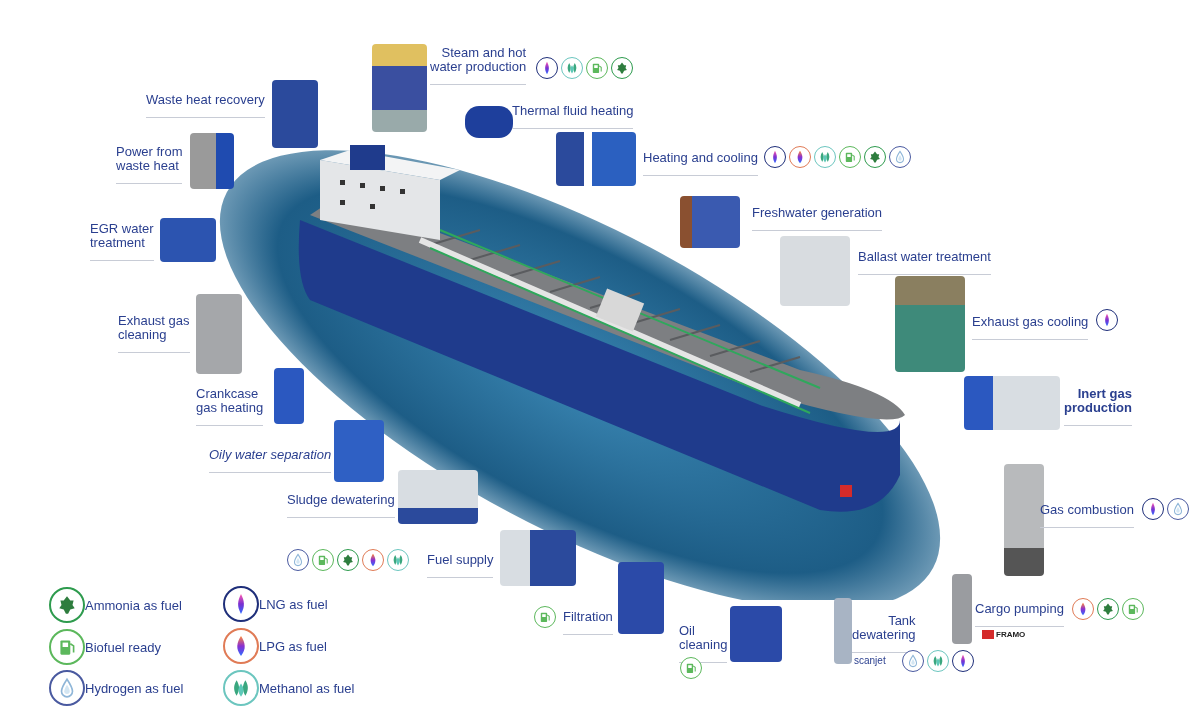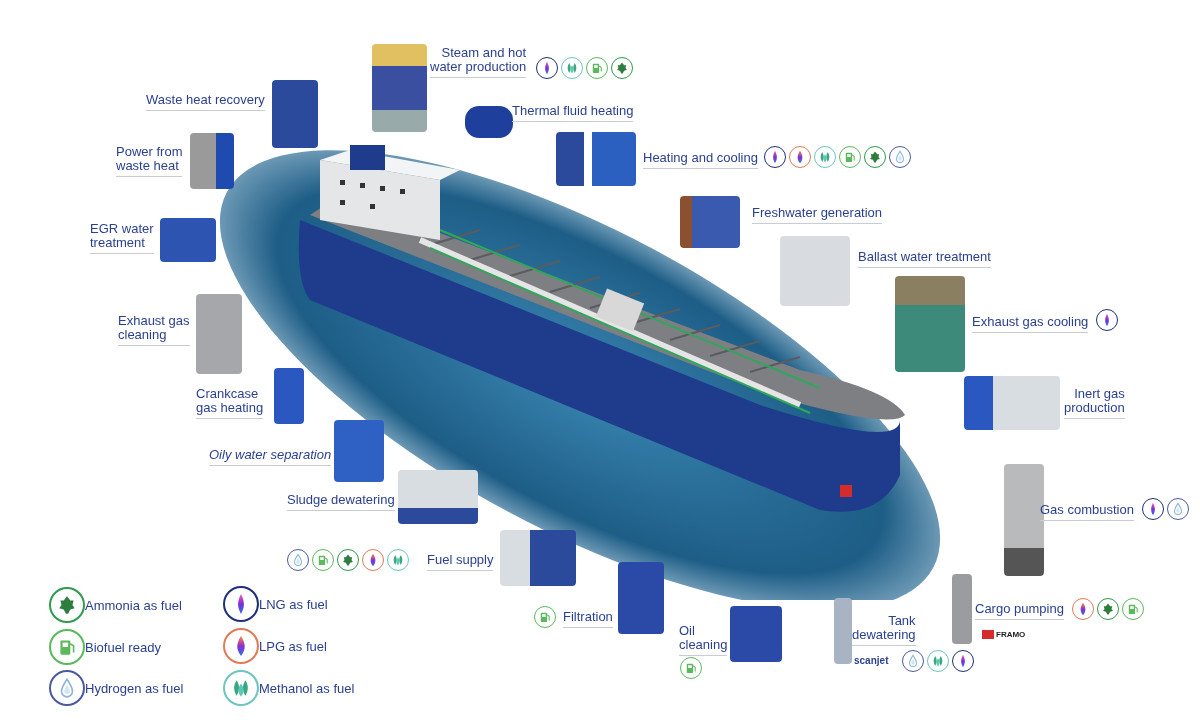--- a/index.html
+++ b/index.html
@@ -1,19 +1,19 @@
 <!DOCTYPE html>
 <html><head>
 <meta charset="utf-8">
 <style>
   * { box-sizing: border-box; margin: 0; padding: 0; }
   body { width: 1200px; height: 724px; background: #ffffff; position: relative; overflow: hidden;
          font-family: "Liberation Sans", sans-serif; color: #2a3f8f; }
   .abs { position: absolute; }
-  .label { position: absolute; font-size: 13px; line-height: 14px; color: #2a3f8f; padding-bottom: 3px;
+  .label { position: absolute; font-size: 13px; line-height: 14px; color: #2a3f8f; padding-bottom: 10px;
            border-bottom: 1px solid #c8ccd6; white-space: nowrap; }
   .label.right { text-align: right; }
   .label .l { display: block; }
   .icons { position: absolute; display: flex; gap: 3px; }
   .ic { width: 22px; height: 22px; border-radius: 50%; border: 1.5px solid; background: #fff;
         display: flex; align-items: center; justify-content: center; }
   .ic svg { width: 14px; height: 14px; }
   .ic.lng { border-color: #1f2f7a; }
   .ic.lpg { border-color: #e07b56; }
   .ic.met { border-color: #6cc6bf; }
@@ -220,21 +220,21 @@
         <use href="#i-lng"></use>
       </svg>
     </span>
 </div>
 
 <div class="label" style="left:196px;top:387px;">
   <span class="l">Crankcase</span>
     <span class="l">gas heating</span>
 </div>
 
-<div class="label right" style="left:1064px;top:387px;">
+<div class="label right" style="left:1064px;top:387px;font-weight:bold;">
   <span class="l">Inert gas</span>
     <span class="l">production</span>
 </div>
 
 <div class="label" style="left:209px;top:448px;font-style:italic;">Oily water separation</div>
 <div class="label" style="left:287px;top:493px;">Sludge dewatering</div>
 
 <div class="label" style="left:1040px;top:503px;">Gas combustion</div>
 <div class="icons" style="left:1142px;top:498px;">
   <span class="ic lng">
@@ -319,21 +319,21 @@
       <svg>
         <use href="#i-bio"></use>
       </svg>
     </span>
 </div>
 
 <div class="label right" style="left:852px;top:614px;">
   <span class="l">Tank</span>
     <span class="l">dewatering</span>
 </div>
-<div class="abs" style="left:854px;top:655px;font-size:10px;font-weight:bold;color:#2a3f8f;">scanjet</div>
+<div class="abs" style="left:854px;top:655px;font-size:10px;font-weight:normal;color:#2a3f8f;">scanjet</div>
 <div class="icons" style="left:902px;top:650px;">
   <span class="ic hyd">
       <svg>
         <use href="#i-hyd"></use>
       </svg>
     </span>
   <span class="ic met">
       <svg>
         <use href="#i-met"></use>
       </svg>

